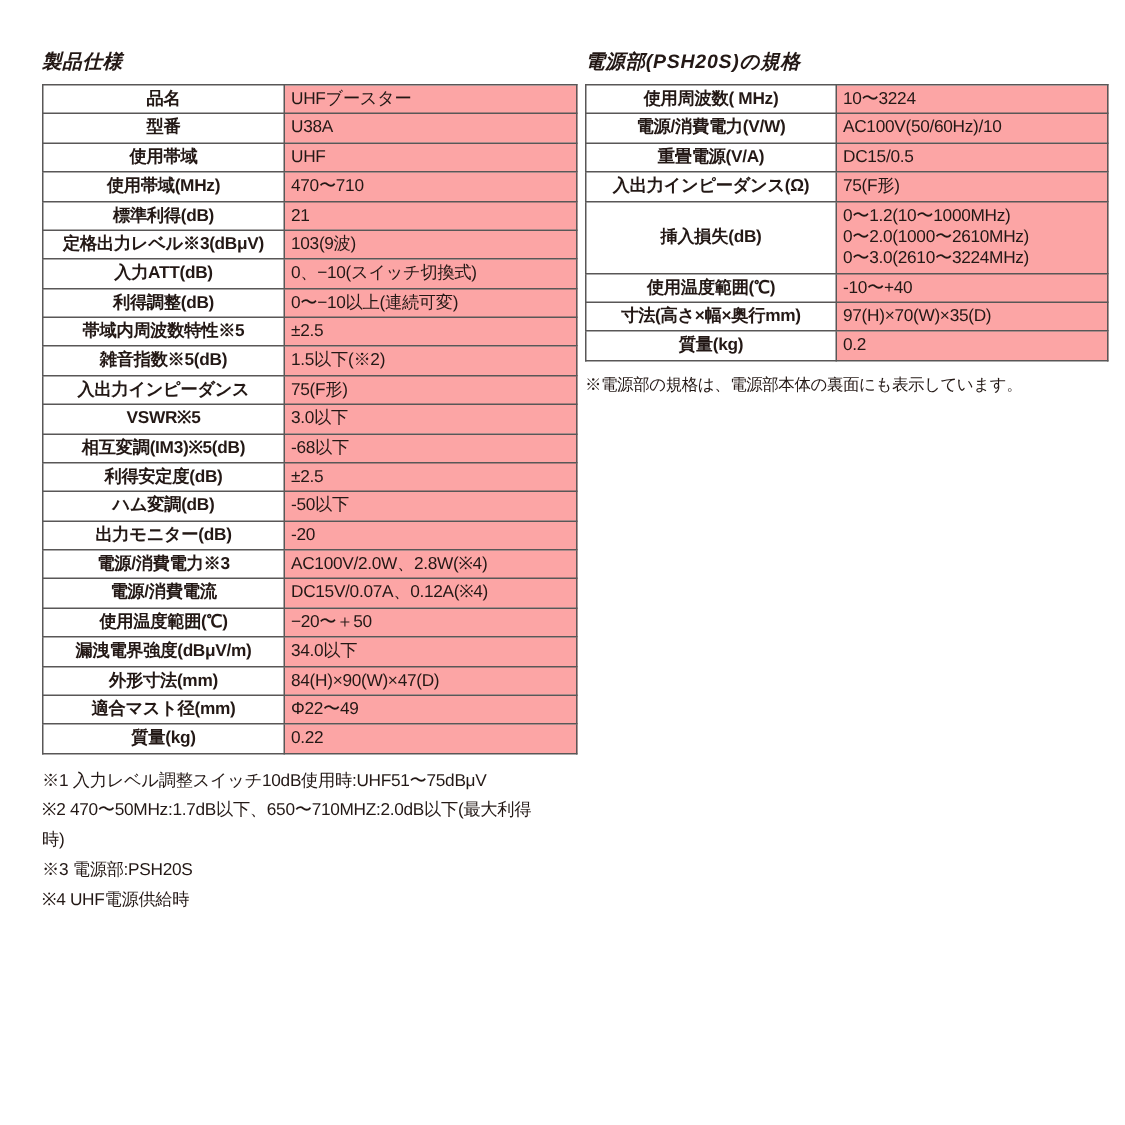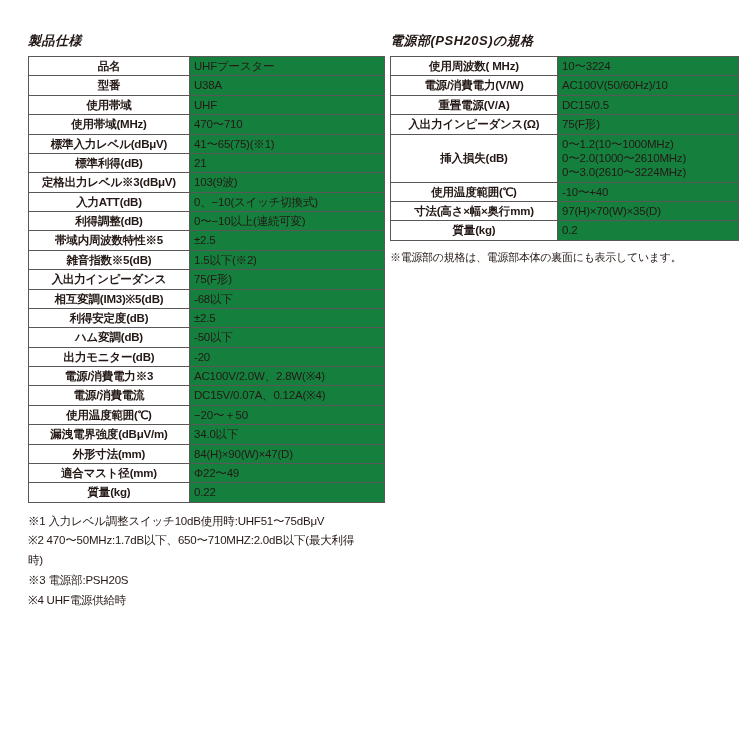--- a/index.html
+++ b/index.html
@@ -56,21 +56,21 @@
   }
   table.spec td.lbl {
     text-align: center;
     font-weight: bold;
     background: #ffffff;
     white-space: nowrap;
     letter-spacing: -0.2px;
   }
   table.spec td.val {
     text-align: left;
-    background: #15803d;
+    background: #fca5a5;
     letter-spacing: -0.2px;
   }
   
   .col-left table.spec td.lbl { width: 152px; }
   .col-left table.spec td.val { width: 186px; }
   
   .col-right table.spec td.lbl { width: 158px; text-align: center; }
   .col-right table.spec td.val { width: 172px; }
 
   .multiline {
@@ -112,24 +112,20 @@
           </tr>
         <tr>
             <td class="lbl">使用帯域</td>
             <td class="val">UHF</td>
           </tr>
         <tr>
             <td class="lbl">使用帯域(MHz)</td>
             <td class="val">470〜710</td>
           </tr>
         <tr>
-            <td class="lbl">標準入力レベル(dBμV)</td>
-            <td class="val">41〜65(75)(※1)</td>
-          </tr>
-        <tr>
             <td class="lbl">標準利得(dB)</td>
             <td class="val">21</td>
           </tr>
         <tr>
             <td class="lbl">定格出力レベル※3(dBμV)</td>
             <td class="val">103(9波)</td>
           </tr>
         <tr>
             <td class="lbl">入力ATT(dB)</td>
             <td class="val">0、−10(スイッチ切換式)</td>
@@ -142,20 +138,24 @@
             <td class="lbl">帯域内周波数特性※5</td>
             <td class="val">±2.5</td>
           </tr>
         <tr>
             <td class="lbl">雑音指数※5(dB)</td>
             <td class="val">1.5以下(※2)</td>
           </tr>
         <tr>
             <td class="lbl">入出力インピーダンス</td>
             <td class="val">75(F形)</td>
+          </tr>
+        <tr>
+            <td class="lbl">VSWR※5</td>
+            <td class="val">3.0以下</td>
           </tr>
         <tr>
             <td class="lbl">相互変調(IM3)※5(dB)</td>
             <td class="val">-68以下</td>
           </tr>
         <tr>
             <td class="lbl">利得安定度(dB)</td>
             <td class="val">±2.5</td>
           </tr>
         <tr>

